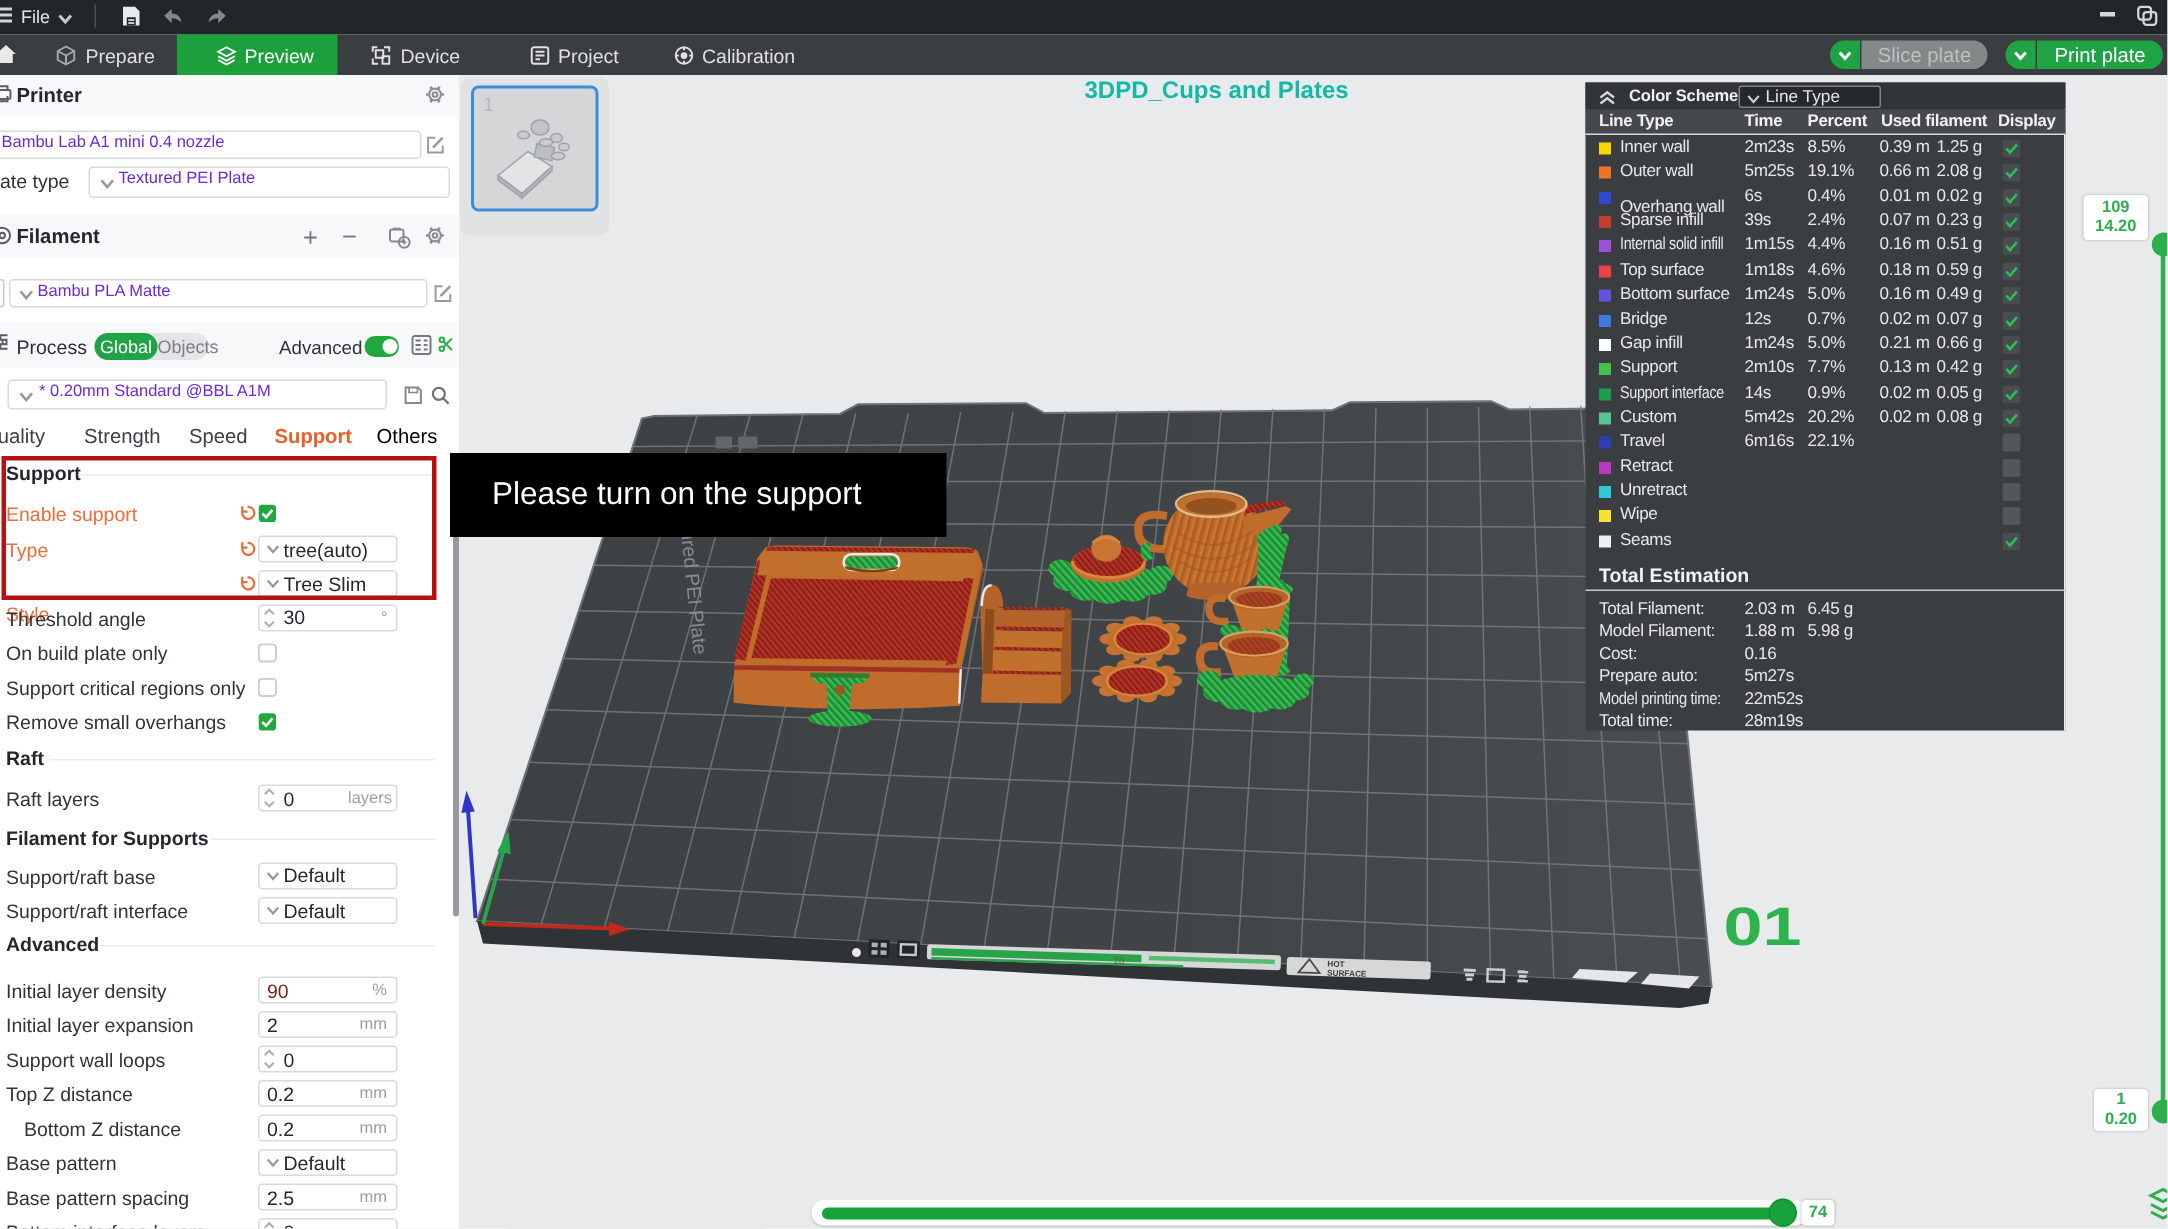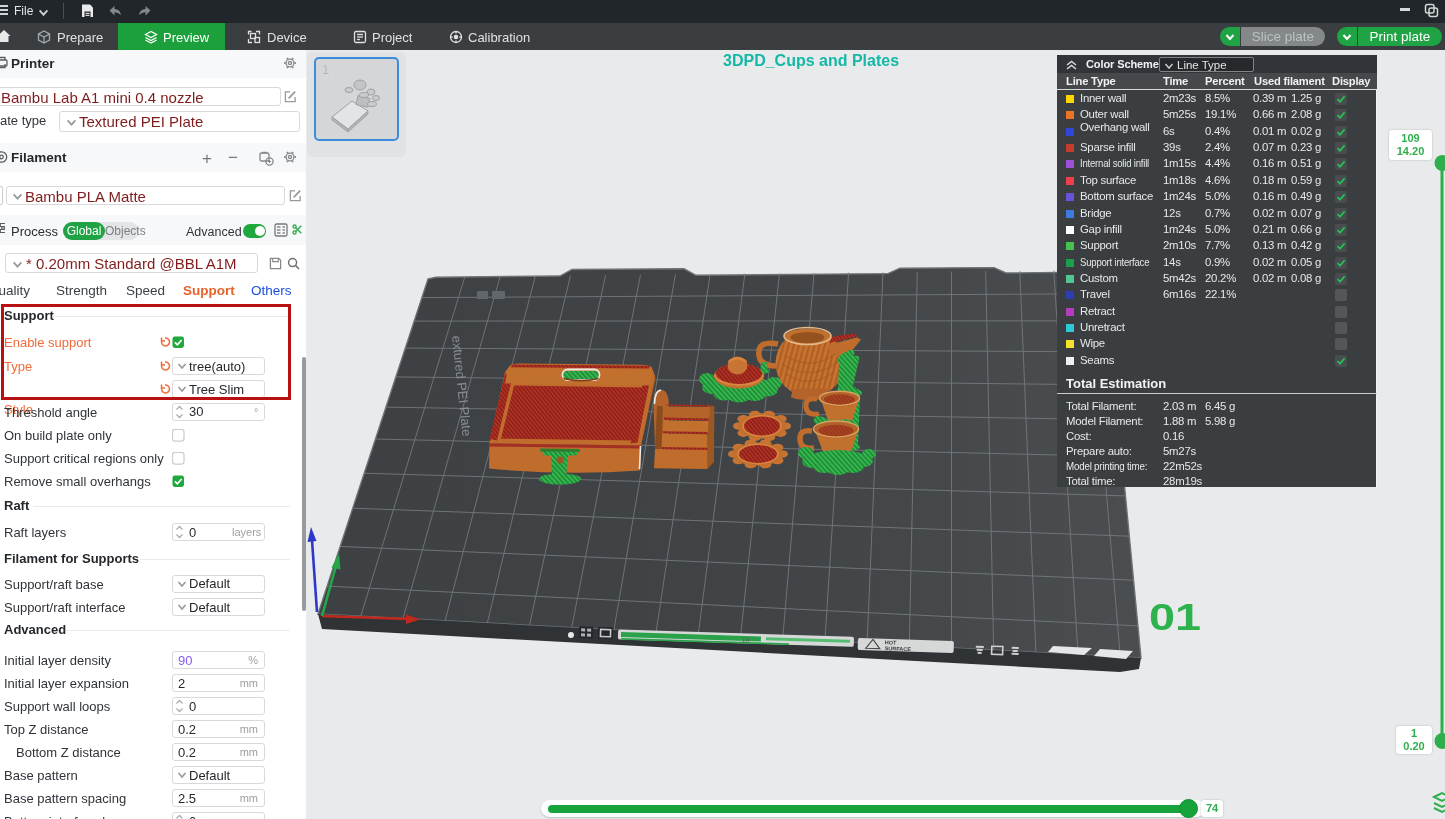--- a/index.html
+++ b/index.html
@@ -9,21 +9,21 @@
 #titlebar{left:0;top:0;width:1445px;height:23px;background:#21262a;z-index:40;}
 #tabbar{left:0;top:23px;width:1445px;height:27px;background:#3a3e41;z-index:40;}
 .ttxt{color:#e3e5e6;font-size:12px;}
 
 #sidebar{left:0;top:50px;width:306px;height:769px;background:#ffffff;z-index:20;}
 .hdrrow{position:absolute;left:0;width:306px;background:#f7f8f9;}
 .lbl{position:absolute;font-size:13px;color:#30343a;white-space:nowrap;}
 .blbl{position:absolute;font-size:13px;font-weight:bold;color:#24282c;white-space:nowrap;}
 .olbl{position:absolute;font-size:13px;color:#ef6b3b;white-space:nowrap;}
 .inbox{position:absolute;border:1px solid #d7d9db;border-radius:3px;background:#fff;}
-.ftext{font-size:15px;color:#7f1d1d;}
+.ftext{font-size:11px;color:#6d28d9;}
 .unit{position:absolute;font-size:11px;color:#9b9fa3;}
 .hline{position:absolute;height:1px;background:#e8eaec;}
 
 #rpanel{left:1057px;top:55px;width:320px;height:432px;background:#3a3e41;z-index:15;color:#e6e8e9;border-right:1px solid #f2f3f3;}
 .rrow{position:absolute;font-size:11.4px;letter-spacing:-0.25px;white-space:nowrap;color:#e6e8e9;}
 .sw{position:absolute;width:8px;height:8px;}
 .cbx{position:absolute;width:12px;height:12px;background:#53575a;border-radius:2px;}
 
 #tooltip{left:300px;top:302px;width:331px;height:56px;background:#010101;z-index:30;color:#fff;font-size:21px;display:flex;align-items:center;padding-left:28px;}
 #redbox{left:1px;top:304px;width:290px;height:96px;border:3.5px solid #b91112;z-index:31;}
@@ -225,21 +225,21 @@
         <path d="M 4,1.8 L 4,5 L 10,5 L 10,1.8" stroke-width="1.2"></path>
       </svg>
 <svg class="abs" style="left:287px;top:207px" width="13" height="13" viewBox="0 0 14 14" fill="none" stroke="#6f7376" stroke-width="1.6">
         <circle cx="6" cy="6" r="4.3"></circle>
         <line x1="9.3" y1="9.3" x2="13" y2="13"></line>
       </svg>
 <div class="abs" style="left:-12px;top:233px;font-size:13.5px;color:#3c4044;">Quality</div>
 <div class="abs" style="left:56px;top:233px;font-size:13.5px;color:#3c4044;">Strength</div>
 <div class="abs" style="left:126px;top:233px;font-size:13.5px;color:#3c4044;">Speed</div>
 <div class="abs" style="left:183px;top:233px;font-size:13.5px;color:#e8622b;font-weight:bold;">Support</div>
-<div class="abs" style="left:251px;top:233px;font-size:13.5px;color:#1d4ed8;">Others</div>
+<div class="abs" style="left:251px;top:233px;font-size:13.5px;color:#000000;">Others</div>
 </div>
 <div class="abs" style="left:0;top:50px;width:306px;height:769px;z-index:21;">
 <div class="blbl" style="left:4px;top:258px;">Support</div>
 <div class="hline" style="left:52px;top:266px;width:238px;"></div>
 <div class="olbl" style="left:4px;top:285px;">Enable support</div>
 <svg class="abs" style="left:159px;top:286px" width="12" height="12" viewBox="0 0 12 12" fill="none">
         <path d="M 2.5,1.5 L 2.5,5 L 6,5" stroke="#ef6b3b" stroke-width="1.5"></path>
         <path d="M 2.8,4.5 A 4,4 0 1 0 6,2" stroke="#ef6b3b" stroke-width="1.5"></path>
       </svg>
 <svg class="abs" style="left:172px;top:286px" width="12.5" height="12.5" viewBox="0 0 13 13">
@@ -308,21 +308,21 @@
 <div class="lbl" style="left:4px;top:550px;">Support/raft interface</div>
 <div class="inbox" style="left:172px;top:548.0px;width:93px;height:18px;"></div>
 <svg class="abs" style="left:177px;top:552px" width="10" height="10" viewBox="0 0 10 10" fill="none" stroke="#97999c" stroke-width="1.6">
         <path d="M 1.5,3 L 5,7 L 8.5,3"></path>
       </svg>
 <div class="abs" style="left:189px;top:549.5px;font-size:13px;color:#25292d;">Default</div>
 <div class="blbl" style="left:4px;top:572px;">Advanced</div>
 <div class="hline" style="left:66px;top:580px;width:224px;"></div>
 <div class="lbl" style="left:4px;top:603px;">Initial layer density</div>
 <div class="inbox" style="left:172px;top:601.0px;width:93px;height:18px;"></div>
-<div class="abs" style="left:178px;top:602.5px;font-size:13px;color:#8b5cf6;">90</div>
+<div class="abs" style="left:178px;top:602.5px;font-size:13px;color:#7f1d1d;">90</div>
 <div class="unit" style="left:232px;top:604px;width:26px;text-align:right;">%</div>
 <div class="lbl" style="left:4px;top:626px;">Initial layer expansion</div>
 <div class="inbox" style="left:172px;top:624.0px;width:93px;height:18px;"></div>
 <div class="abs" style="left:178px;top:625.5px;font-size:13px;color:#25292d;">2</div>
 <div class="unit" style="left:232px;top:627px;width:26px;text-align:right;">mm</div>
 <div class="lbl" style="left:4px;top:649px;">Support wall loops</div>
 <div class="inbox" style="left:172px;top:647.0px;width:93px;height:18px;"></div>
 <svg class="abs" style="left:175px;top:648px" width="9" height="16" viewBox="0 0 9 16" fill="none" stroke="#a9adb0" stroke-width="1.3">
         <path d="M 1.5,5.5 L 4.5,2.5 L 7.5,5.5"></path>
         <path d="M 1.5,10.5 L 4.5,13.5 L 7.5,10.5"></path>
@@ -629,21 +629,21 @@
 <div class="rrow" style="left:23px;top:53.4px;">Outer wall</div>
 <div class="rrow" style="left:106px;top:53.4px;">5m25s</div>
 <div class="rrow" style="left:148px;top:53.4px;">19.1%</div>
 <div class="rrow" style="left:196px;top:53.4px;">0.66 m</div>
 <div class="rrow" style="left:234px;top:53.4px;">2.08 g</div>
 <svg class="abs" style="left:278px;top:54.4px" width="12" height="12" viewBox="0 0 12 12">
         <rect width="12" height="12" rx="2" fill="#494d50"></rect>
         <path d="M 2.5,6 L 5,8.7 L 9.6,3.4" stroke="#27c257" stroke-width="1.7" fill="none"></path>
       </svg>
 <div class="sw" style="left:9px;top:72.7px;background:#3048d8;"></div>
-<div class="rrow" style="left:23px;top:66px;">Overhang wall</div>
+<div class="rrow" style="left:23px;top:77px;">Overhang wall</div>
 <div class="rrow" style="left:106px;top:69.7px;">6s</div>
 <div class="rrow" style="left:148px;top:69.7px;">0.4%</div>
 <div class="rrow" style="left:196px;top:69.7px;">0.01 m</div>
 <div class="rrow" style="left:234px;top:69.7px;">0.02 g</div>
 <svg class="abs" style="left:278px;top:70.7px" width="12" height="12" viewBox="0 0 12 12">
         <rect width="12" height="12" rx="2" fill="#494d50"></rect>
         <path d="M 2.5,6 L 5,8.7 L 9.6,3.4" stroke="#27c257" stroke-width="1.7" fill="none"></path>
       </svg>
 <div class="sw" style="left:9px;top:89.1px;background:#c33c2d;"></div>
 <div class="rrow" style="left:23px;top:86.1px;">Sparse infill</div>
@@ -765,20 +765,21 @@
 <div class="rrow" style="left:148px;top:359.9px;">5.98 g</div>
 <div class="rrow" style="left:9px;top:374.8px;">Cost:</div>
 <div class="rrow" style="left:106px;top:374.8px;">0.16</div>
 <div class="rrow" style="left:9px;top:389.7px;">Prepare auto:</div>
 <div class="rrow" style="left:106px;top:389.7px;">5m27s</div>
 <div class="rrow" style="left:9px;top:404.6px;transform:scaleX(0.86);transform-origin:left center;">Model printing time:</div>
 <div class="rrow" style="left:106px;top:404.6px;">22m52s</div>
 <div class="rrow" style="left:9px;top:419.5px;">Total time:</div>
 <div class="rrow" style="left:106px;top:419.5px;">28m19s</div>
 </div>
+<div id="tooltip" class="abs">Please turn on the support</div>
 <div id="redbox" class="abs"></div>
 <svg id="vslider" class="abs" style="left:1380px;top:100px;" width="65" height="719" viewBox="0 0 65 719">
 <line x1="62" y1="63" x2="62" y2="641" stroke="#2fae4d" stroke-width="3"></line>
 <circle cx="62.5" cy="63" r="8" fill="#2fae4d"></circle>
 <circle cx="62.5" cy="641" r="8" fill="#2fae4d"></circle>
 <path d="M 54,697 l 8,-4 8,4 -8,4 Z M 54,703 l 8,4 8,-4 M 54,708 l 8,4 8,-4" stroke="#2fae4d" stroke-width="2" fill="none"></path>
 </svg>
 <div class="greenlabel" style="left:1389px;top:130px;width:43px;height:30px;padding-top:2px;">109<br>14.20</div>
 <div class="greenlabel" style="left:1396px;top:726px;width:36px;height:28px;padding-top:1px;">1<br>0.20</div>
 <div id="hslider" class="abs">

